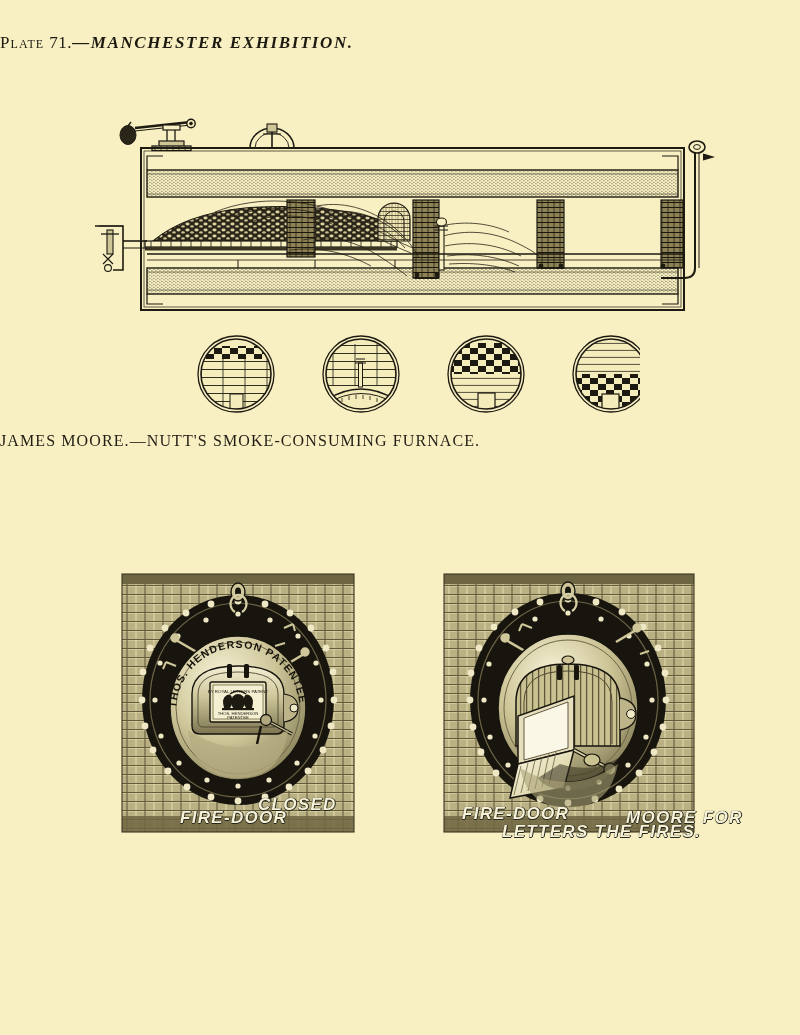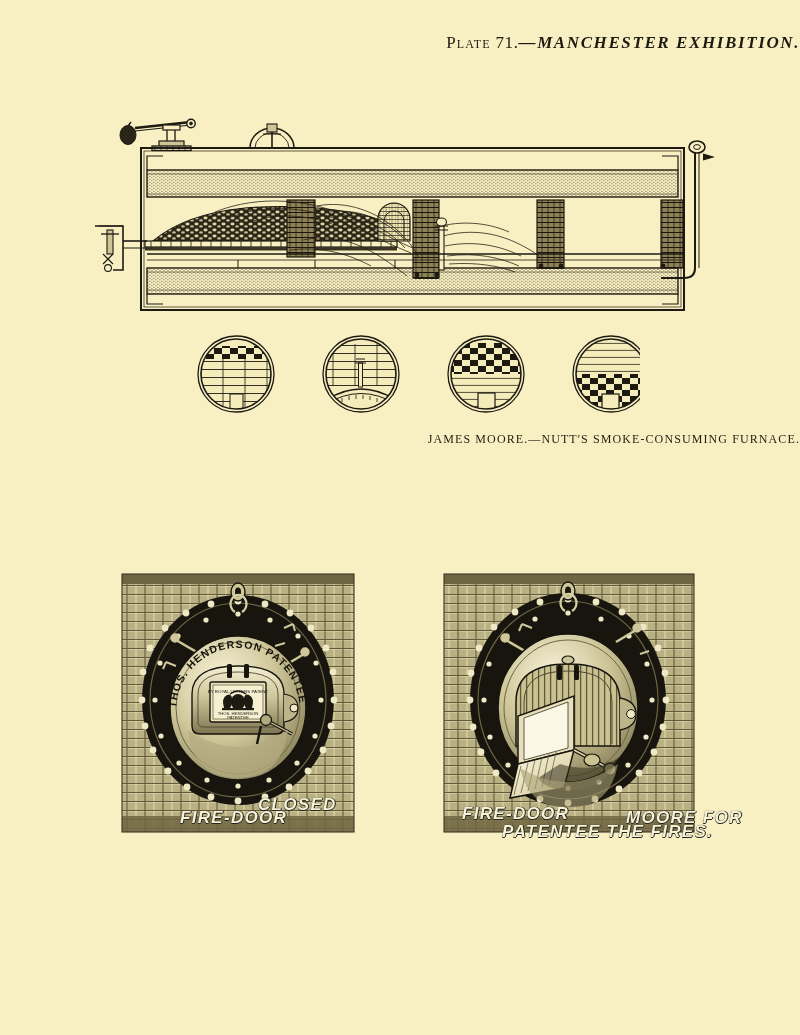--- a/index.html
+++ b/index.html
@@ -8,21 +8,21 @@
     background:#f8f0c2;
     font-family:"Liberation Serif", serif;
     overflow:hidden;
     position:relative;
   }
   .page{position:absolute;inset:0;}
 
   
   .plate-title{
     position:absolute;left:0;right:0;top:33px;
-    text-align:right;
+    text-align:left;
     color:#1d1a12;
     font-size:17px;
     letter-spacing:.6px;
     white-space:nowrap;
   }
   .plate-title .pl{
     font-variant:small-caps;
     font-size:17px;
     letter-spacing:1.1px;
   }
@@ -30,23 +30,23 @@
   .plate-title .exh{
     font-style:italic;
     font-weight:600;
     letter-spacing:1.6px;
     font-size:17px;
   }
 
   
   .caption{
     position:absolute;left:0;right:0;
-    text-align:right;
+    text-align:left;
     color:#221e15;
-    font-size:12px;
+    font-size:16px;
     font-variant:small-caps;
     letter-spacing:1.1px;
     white-space:nowrap;
   }
   .caption-1{top:432px;}
   .caption-2{top:862px;}
 
   
   .fig1{position:absolute;left:95px;top:108px;width:620px;height:215px;}
   .fig1 svg{display:block;}
@@ -596,17 +596,17 @@
           </g>
 
           <path d="M120 196 q34 10 58 -6 q-10 32 -50 32 q-22 0 -30 -12 z" fill="#33301f" opacity=".55"></path>
           <path d="M80 200 q50 30 98 -4 q-8 44 -50 44 q-40 0 -48 -40 z" fill="#aaa177" opacity=".6"></path>
         </g>
         <rect x="4" y="6" width="250" height="258" fill="none" stroke="#3b3523" stroke-width="1.1"></rect>
       </svg>
 
       <div class="door-label" style="left:22px;top:236px;">FIRE-DOOR</div>
       <div class="door-label" style="left:186px;top:240px;">MOORE FOR</div>
-      <div class="door-label" style="left:62px;top:254px;">PATENTEE THE FIRES.</div>
+      <div class="door-label" style="left:62px;top:254px;">LETTERS THE FIRES.</div>
     </div>
   </div>
 
 </div>
 
 </body></html>

